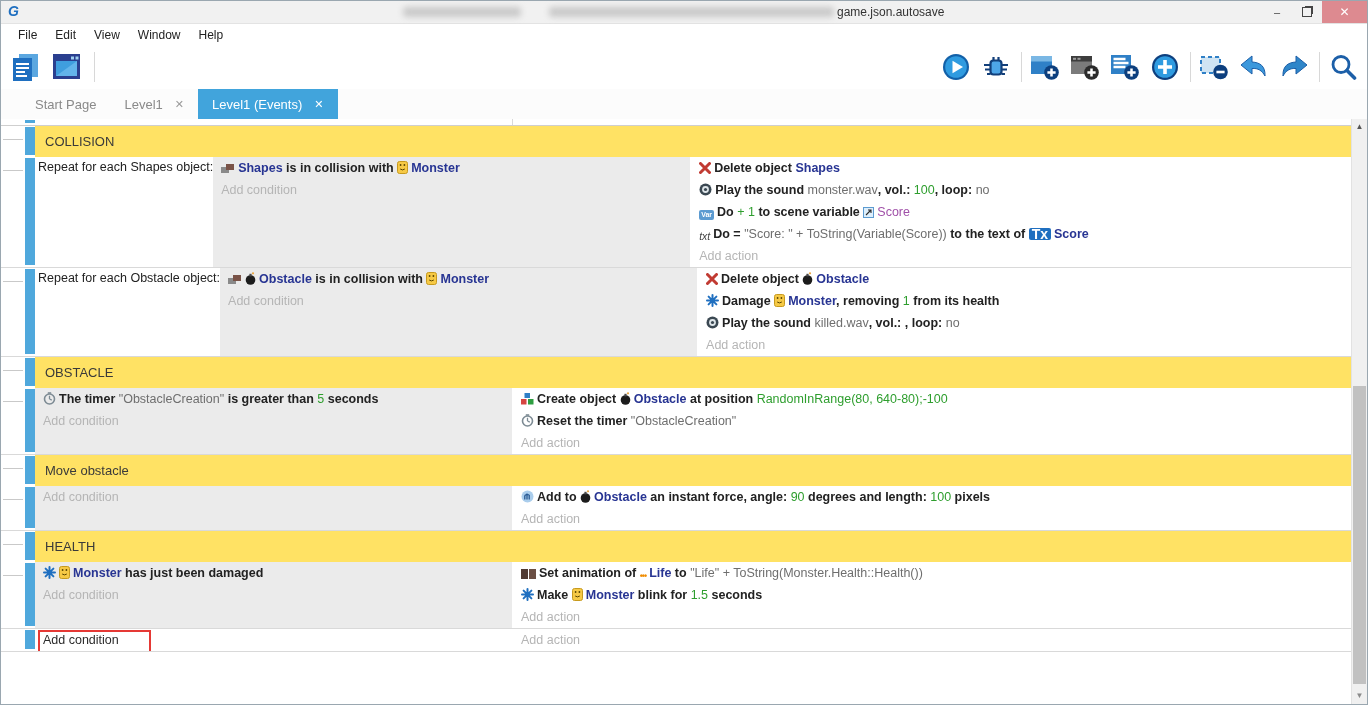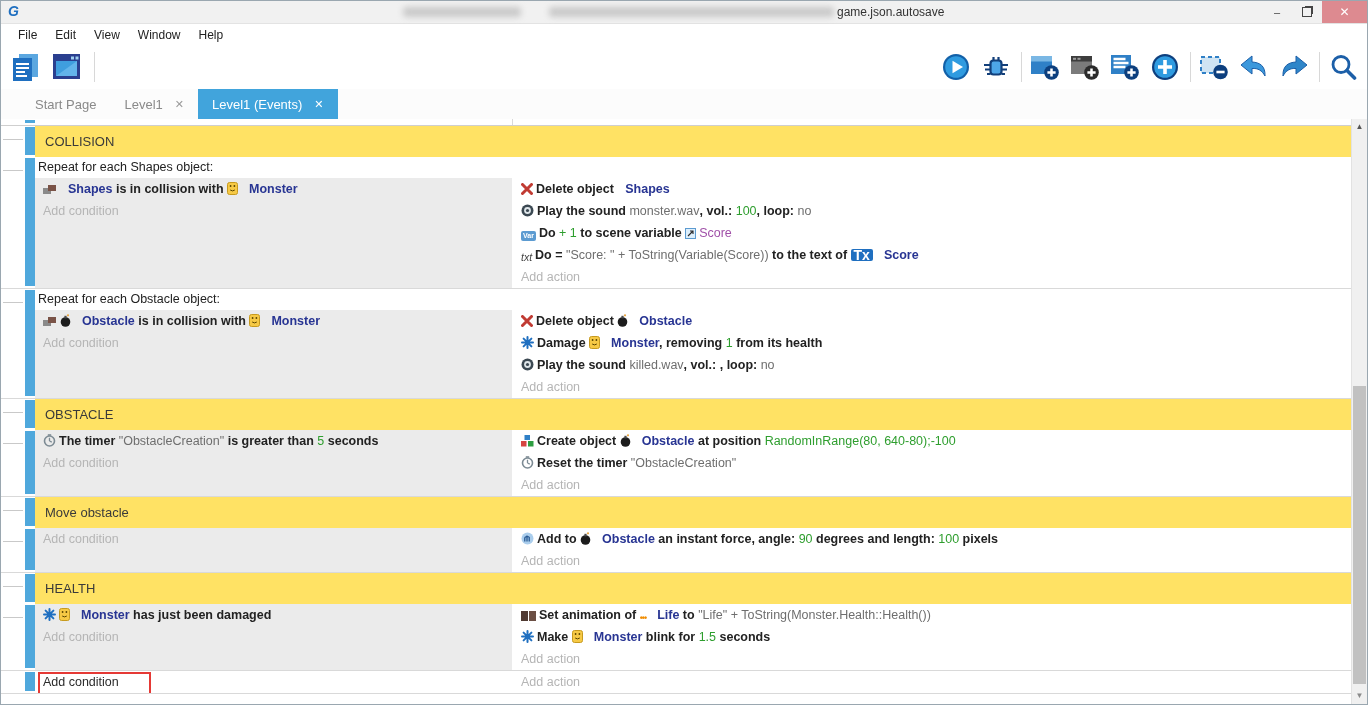--- a/index.html
+++ b/index.html
@@ -40,33 +40,33 @@
   .events{position:absolute;top:118px;left:0;right:16px;bottom:0;overflow:hidden;background:#fff;}
   .block{display:flex;align-items:stretch;}
   .block.event{border-bottom:1px solid #d9d9d9;}
   .gutter{width:24px;position:relative;background:#fff;flex:none;}
   .gutter .tick{position:absolute;left:2px;top:13px;width:20px;height:1px;background:#c9c9c9;}
   .bluebar{width:10px;flex:none;background:var(--event-bar,#4fa8dc);margin:1px 0 2px 0;}
   .group-header{flex:1;background:var(--group-header,#ffe264);height:31px;box-sizing:border-box;font-size:13px;color:#3a3a3a;padding:8px 0 0 10px;}
   .sliver{height:6px;border-bottom:1px solid #cfcfcf;}
   .sliver-c{flex:1;position:relative;background:#fff;}
   .sliver-c:after{content:"";position:absolute;left:477px;top:0;bottom:0;width:1px;background:#d9d9d9;}
-  .event-main{flex:1;background:#fff;display:flex;flex-direction:column;}
+  .event-main{flex:1;background:#fff;display:flex;flex-direction:row;}
   .repeat-line{height:21px;line-height:21px;font-size:12.5px;color:#222;padding-left:3px;white-space:nowrap;}
   .cols{display:flex;flex:1;align-items:stretch;}
   .conds{width:477px;flex:none;background:#ebebeb;}
   .conds.plain{background:#fff;}
   .acts{flex:1;background:#fff;padding-left:9px;min-width:0;}
   .line{height:22px;line-height:22px;font-size:12.5px;color:#222;white-space:nowrap;padding-left:8px;overflow:hidden;}
   .acts .line{padding-left:0;}
   .line.add{color:var(--add-placeholder,#b5b5b5);}
   .line.add.hl{color:#2b2b2b;}
   .line.add.hl .boxed{display:inline-block;border:2px solid var(--annotation-red,#e53935);padding:0 30px 2px 3px;margin-left:-5px;line-height:17px;}
   .seg-p{color:#222;font-weight:bold;}
-  .seg-b{font-weight:bold;color:var(--object-name,#283593);margin-left:8px;}
+  .seg-b{font-weight:bold;color:var(--object-name,#283593);}
   .seg-g{color:var(--value-green,#2e9e2e);}
   .seg-v{color:var(--variable-purple,#a050a8);}
   .seg-s{color:#6e6e6e;}
   .icon{display:inline-block;vertical-align:-2px;margin-right:3px;line-height:0;}
   .badge{display:inline-block;font-size:7px;font-weight:bold;color:#fff;background:#5c9bd1;border-radius:2px;padding:1px 2px;line-height:8px;vertical-align:1px;}
   .badge-tx{background:#1f6fc0;font-size:14px;padding:1px 3px;line-height:10px;}
   .txt-glyph{font-style:italic;font-size:10.5px;color:#444;line-height:12px;}
   .dots-glyph{font-size:9px;font-weight:bold;color:#f08c00;letter-spacing:-1px;line-height:10px;}
 
   

